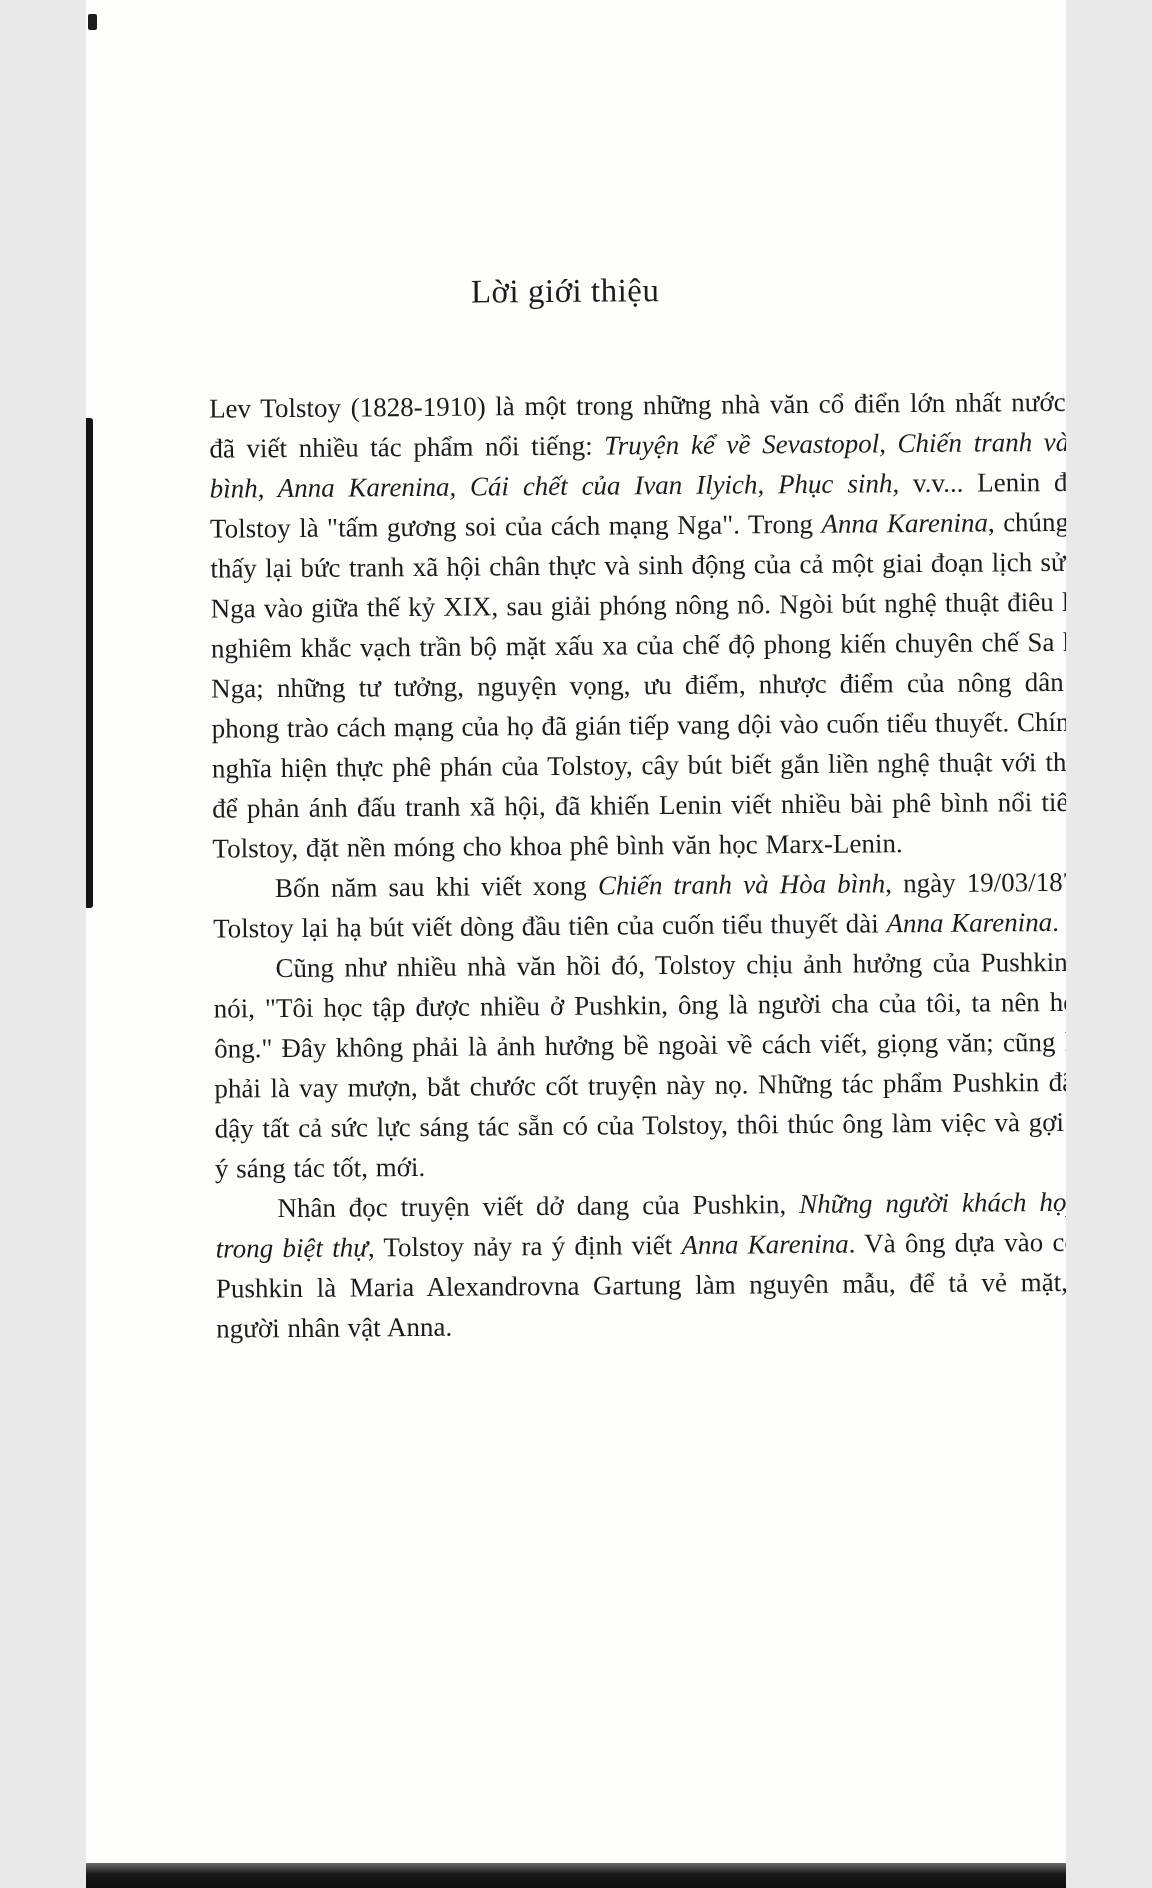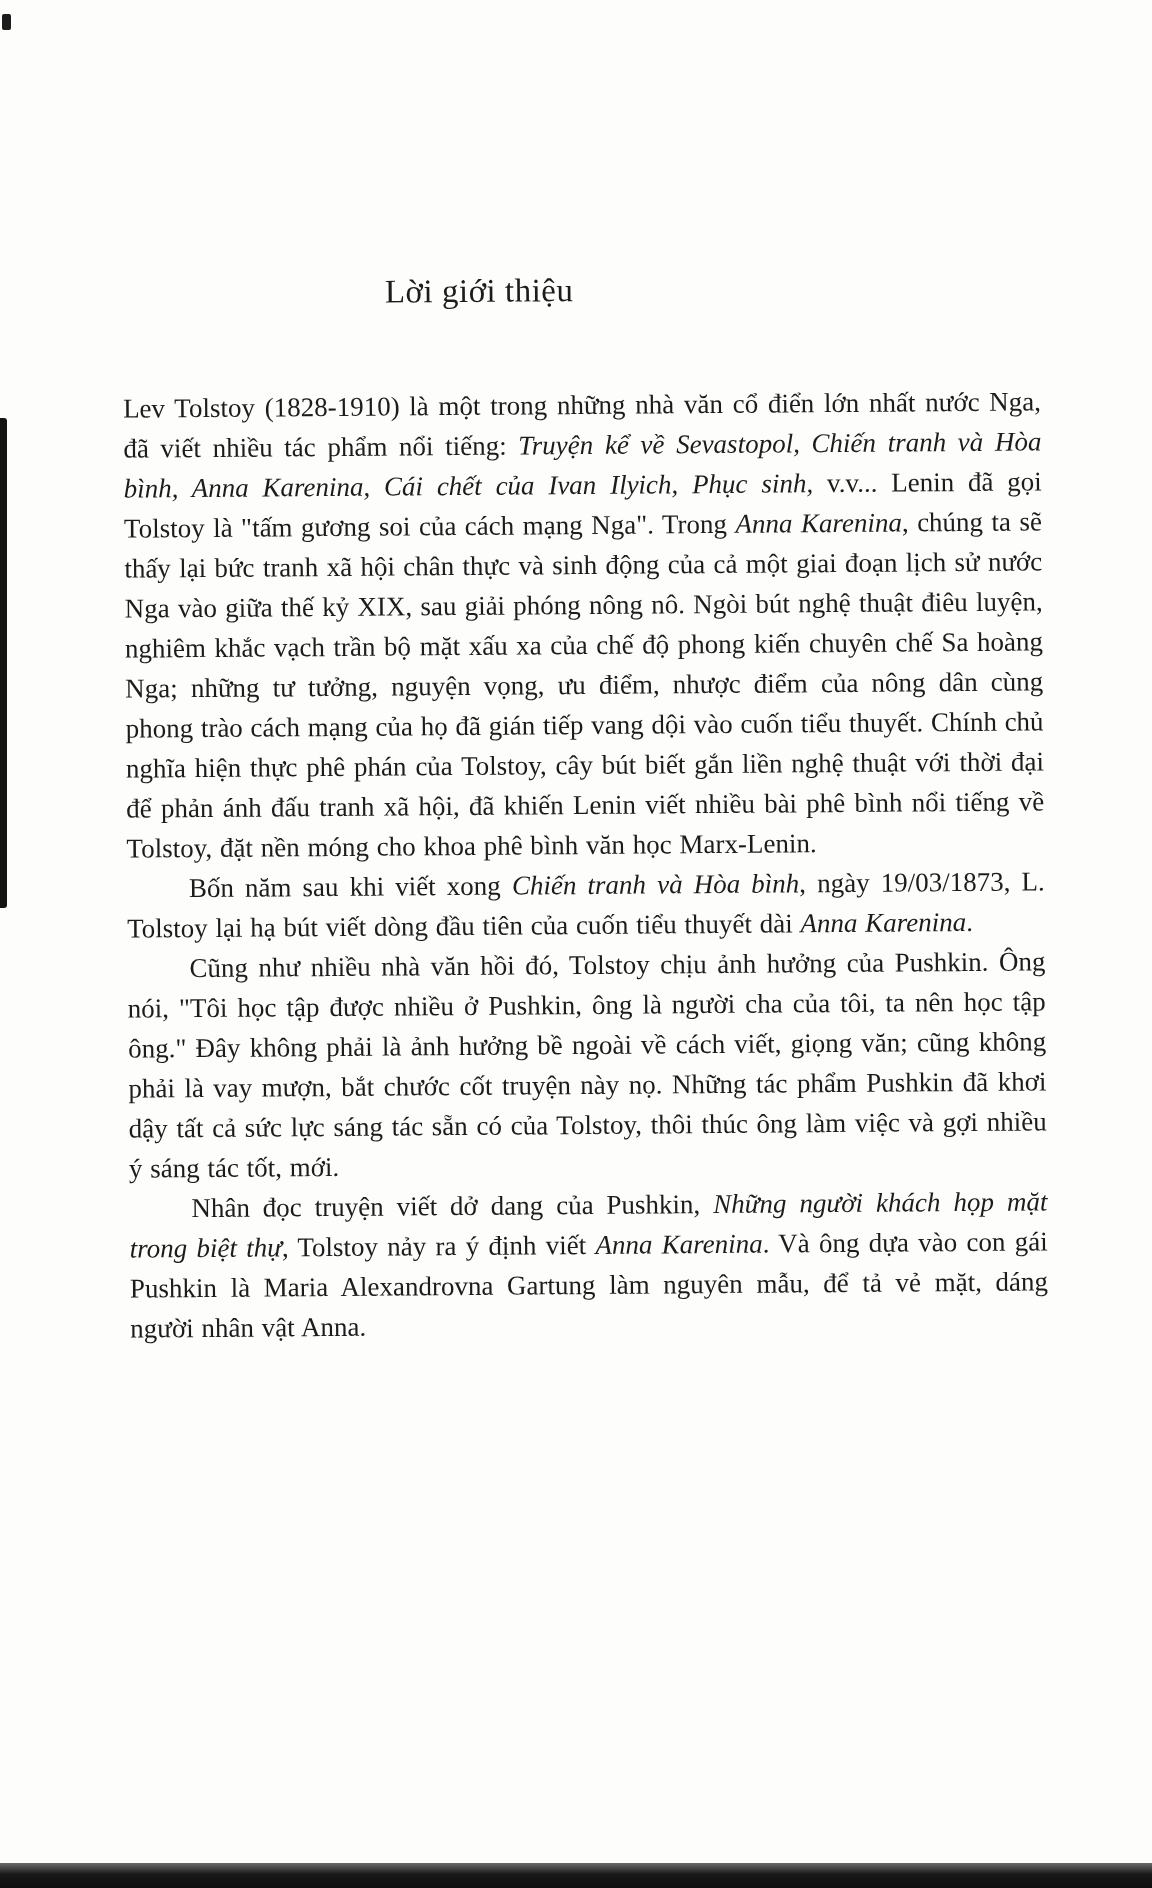--- a/index.html
+++ b/index.html
@@ -2,21 +2,21 @@
 <html><head>
 <meta charset="utf-8">
 <style>
   html, body {
     margin: 0;
     padding: 0;
     background: #e9e9e9;
   }
   .scan-page {
     position: relative;
-    width: 1152px;
+    width: 980px;
     height: 1888px;
     margin: 0 auto;
     background: #fdfdfc;
     overflow: hidden;
     font-family: "Liberation Serif", serif;
   }
   
   .left-edge-artifact {
     position: absolute;
     left: 0;

